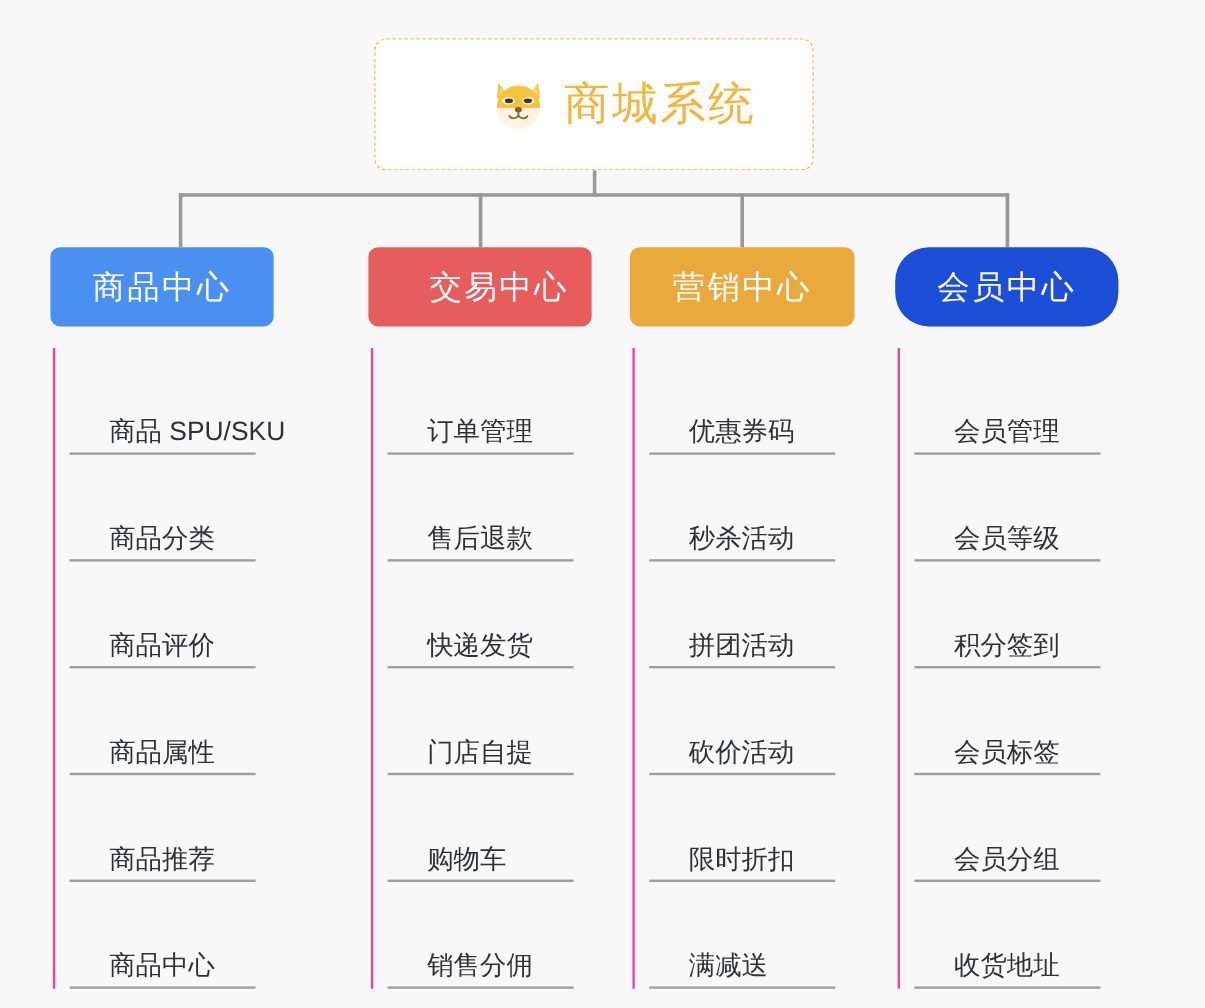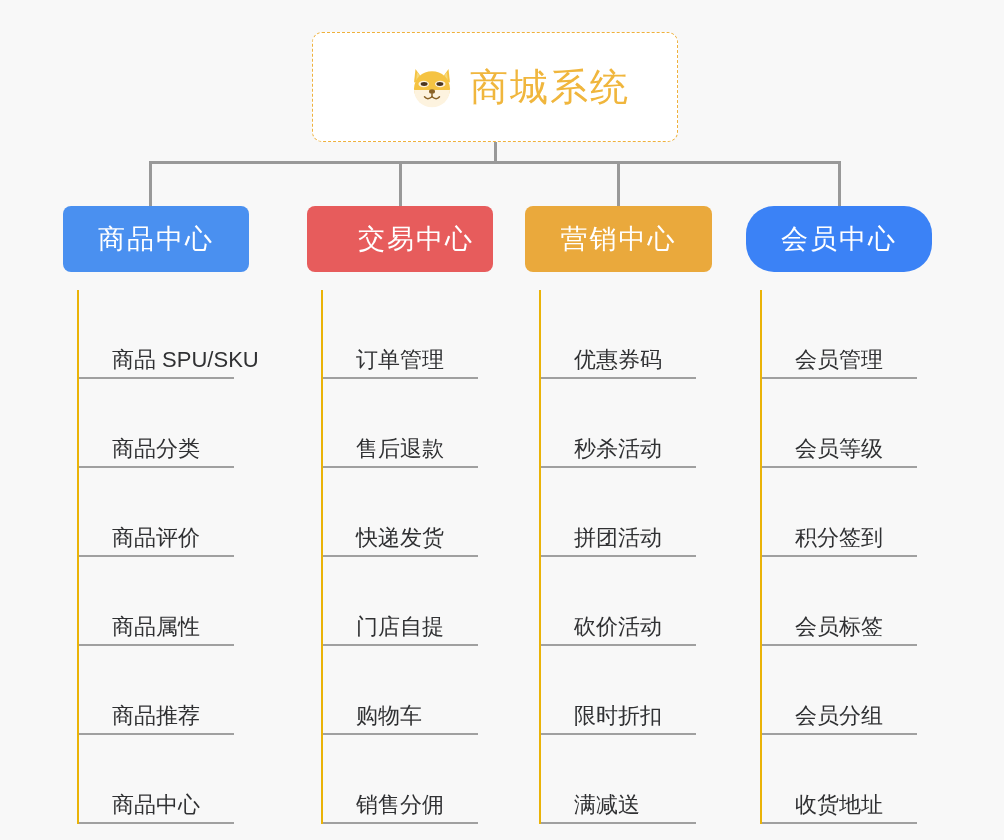--- a/index.html
+++ b/index.html
@@ -80,21 +80,21 @@
   .drop-1 { left: 399px; }
   .drop-2 { left: 617px; }
   .drop-3 { left: 838px; }
 
   
   .column {
     position: absolute;
     top: 206px;
     width: 220px;
   }
-  .col-0 { left: 63px; }
+  .col-0 { left: 42px; }
   .col-1 { left: 307px; }
   .col-2 { left: 525px; }
   .col-3 { left: 746px; }
 
   .cat-header {
     height: 66px;
     border-radius: 8px;
     display: flex;
     align-items: center;
     justify-content: center;
@@ -105,23 +105,23 @@
   }
   .col-0 .cat-header { width: 186px; }
   .col-1 .cat-header { width: 186px; padding-left: 32px; }
   .col-2 .cat-header { width: 187px; }
   .col-3 .cat-header { width: 186px; }
 
   
   .child-list {
     position: relative;
     margin-top: 18px;
-    margin-left: 14px;
-    padding-left: 0;
-    border-left: 2px solid #eab308;
+    margin-left: 2px;
+    padding-left: 12px;
+    border-left: 2px solid #ec4899;
   }
   .child-item {
     position: relative;
     height: 89px;
     width: 155px;
     box-sizing: border-box;
     border-bottom: 2px solid #a0a0a0;
     display: flex;
     align-items: flex-end;
     justify-content: flex-start;
@@ -241,21 +241,21 @@
       <div class="child-item">
           <span class="child-label">限时折扣</span>
         </div>
       <div class="child-item">
           <span class="child-label">满减送</span>
         </div>
     </div>
   </div>
 
   <div class="column col-3">
-    <div class="cat-header" style="background: #3b82f6; border-radius: 28px;">
+    <div class="cat-header" style="background: #1d4ed8; border-radius: 28px;">
       <span>会员中心</span>
     </div>
     <div class="child-list">
       <div class="child-item">
           <span class="child-label">会员管理</span>
         </div>
       <div class="child-item">
           <span class="child-label">会员等级</span>
         </div>
       <div class="child-item">

